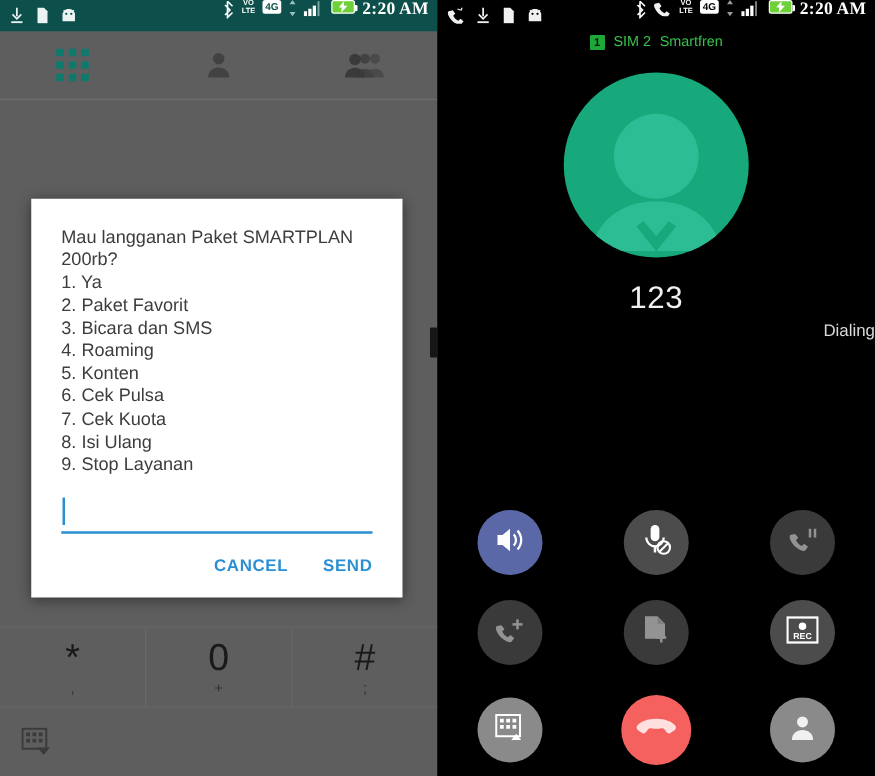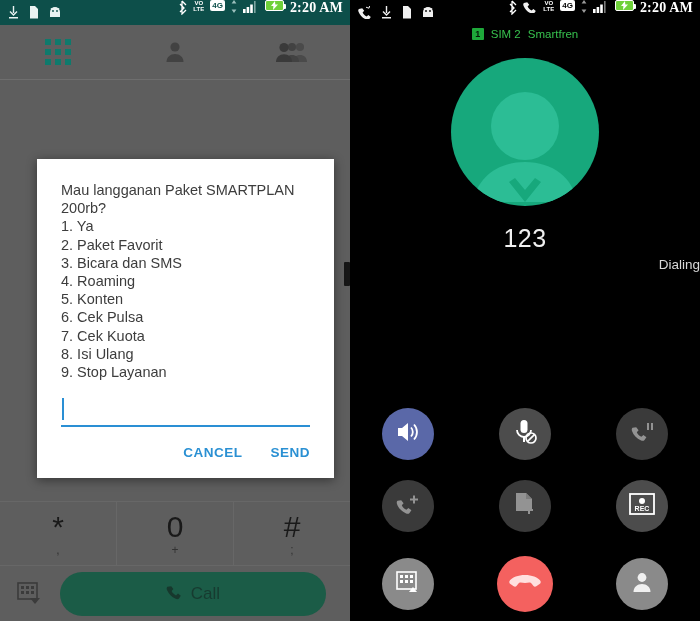--- a/index.html
+++ b/index.html
@@ -95,21 +95,20 @@
     color: #173b30; font-size: 17px;
   }
 
   
   .dialog {
     position: absolute; left: 25px; top: 159px;
     width: 297px;
     background: #fff;
     box-shadow: 0 2px 10px rgba(0,0,0,.45);
     padding: 22px 24px 8px 24px;
-    margin-left: 12px;
   }
   .dlg-text {
     font-size: 14.5px; line-height: 18.2px; color: #3d3d3d;
     white-space: pre-wrap;
   }
   .dlg-input {
     margin-top: 14px; height: 32px;
     border-bottom: 2px solid #2a8fd4;
     position: relative;
   }
@@ -309,28 +308,20 @@
                 <rect x="9" y="4" width="3" height="3"></rect>
                 <rect x="14" y="4" width="3" height="3"></rect>
                 <rect x="4" y="9" width="3" height="3"></rect>
                 <rect x="9" y="9" width="3" height="3"></rect>
                 <rect x="14" y="9" width="3" height="3"></rect>
               </g>
             <path d="M13 16l5 6 5-6z" fill="#3b3b3b"></path>
           </svg>
         </span>
       </div>
-      <div class="call-btn">
-        <span class="ico">
-          <svg width="18" height="18" viewBox="0 0 18 18">
-              <path d="M5.2 1.2L7.4 4 5.6 6c.9 2 2.4 3.5 4.4 4.4l2-1.8 2.8 2.2-1.8 2.6c-.7.9-2 .9-3.3.4-4-1.7-7-4.7-8.7-8.7C.5 3.8.5 2.5 1.4 1.8z" fill="#17382d"></path>
-            </svg>
-        </span>
-        <span>Call</span>
-      </div>
     </div>
 
     <div class="dialog">
       <div class="dlg-text">Mau langganan Paket SMARTPLAN 200rb?
 1. Ya
 2. Paket Favorit
 3. Bicara dan SMS
 4. Roaming
 5. Konten
 6. Cek Pulsa

